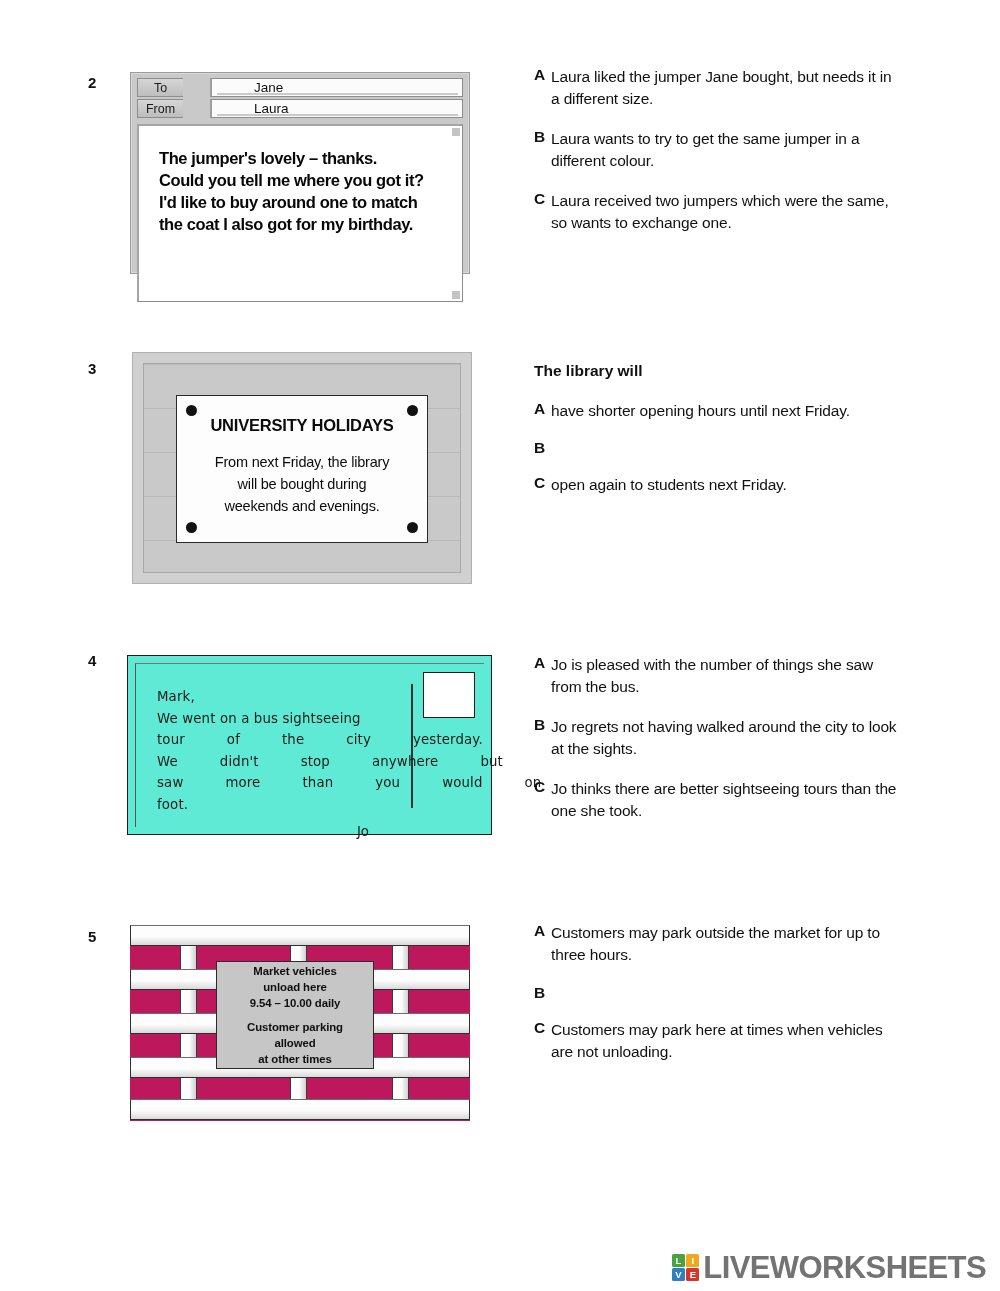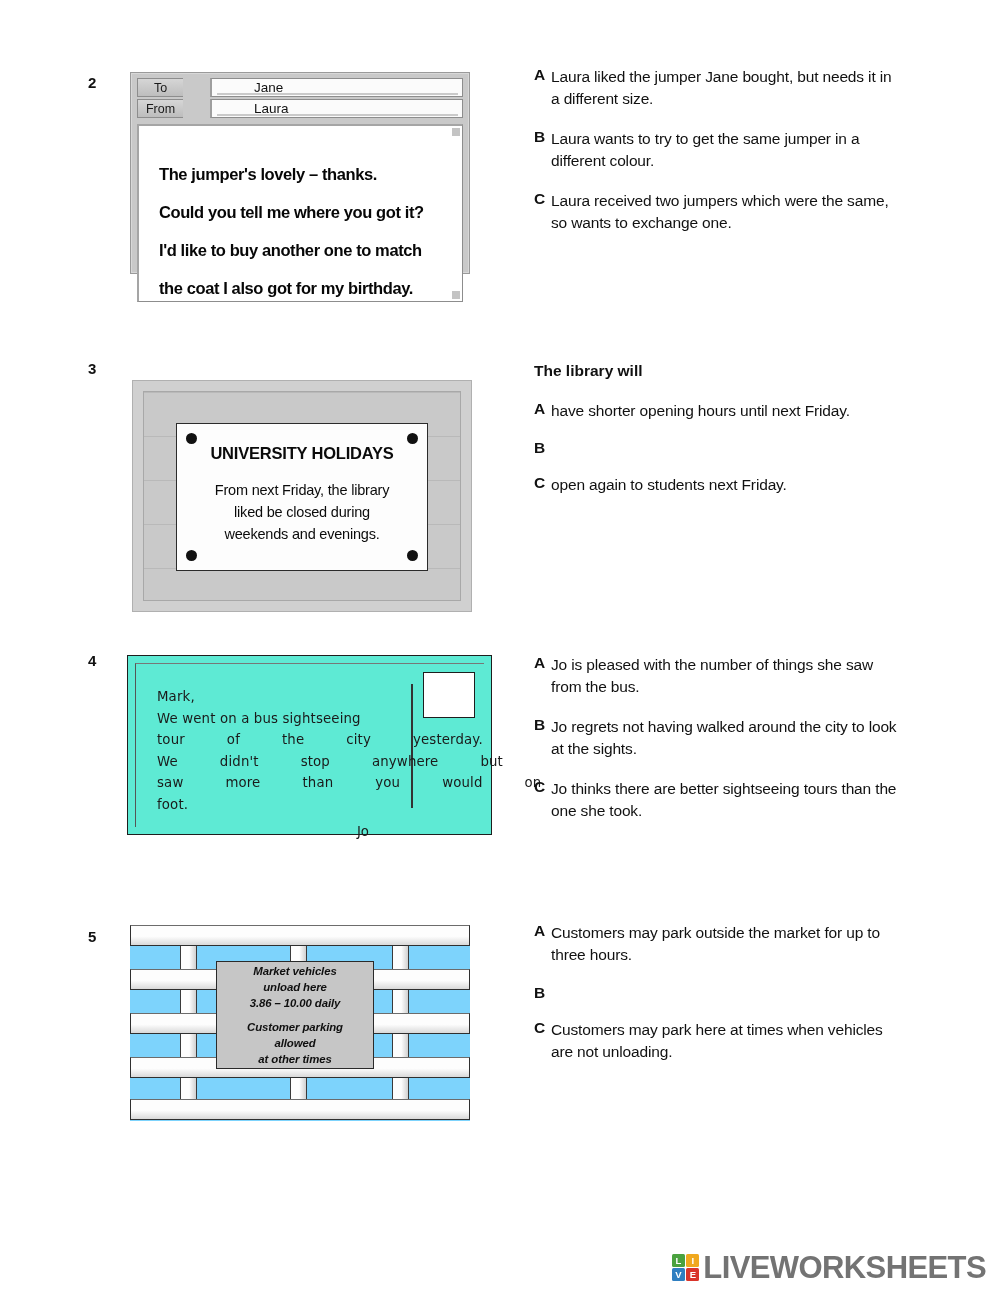--- a/index.html
+++ b/index.html
@@ -113,21 +113,20 @@
   }
   .msg-body .corner.bl { right: 2px; top: auto; bottom: 2px; }
   .msg-line {
     font-family: "Liberation Sans", sans-serif;
     font-weight: bold;
     font-size: 16.5px;
     line-height: 1.33;
     letter-spacing: -0.4px;
     color: #070707;
     white-space: nowrap;
-    margin-top: 16px;
   }
 
   
   .wall {
     width: 340px; height: 232px;
     background: #d0d0d0;
     border: 1px solid #b0b0b0;
     padding: 10px;
     position: relative;
   }
@@ -231,22 +230,21 @@
     padding-right: 28px;
     font-family: "DejaVu Sans", sans-serif;
     font-size: 13.3px;
     color: #1a1a1a;
   }
 
   
   .fence {
     width: 340px; height: 196px;
     position: relative;
-    background: #7dd3fc;
-    font-style: italic;
+    background: #be185d;
   }
   .rail {
     position: absolute;
     left: 0; right: 0;
     height: 21px;
     background: linear-gradient(#fdfdfd 0%, #fdfdfd 55%, #d9d9d9 100%);
     border: 1px solid #2f2f2f;
     border-top-color: #6c6c6c;
   }
   .post {
@@ -322,21 +320,21 @@
         <div class="msg-row">
           <div class="msg-label">From</div>
           <div class="msg-field">Laura</div>
         </div>
       </div>
       <div class="msg-body">
         <div class="corner"></div>
         <div class="corner bl"></div>
         <div class="msg-line">The jumper's lovely – thanks.</div>
         <div class="msg-line">Could you tell me where you got it?</div>
-        <div class="msg-line">I'd like to buy another one to match</div>
+        <div class="msg-line">I'd like to buy around one to match</div>
         <div class="msg-line">the coat I also got for my birthday.</div>
       </div>
     </div>
   </div>
 
   <div class="options" style="left:534px; top:66px;">
     <div class="opt">
       <div class="opt-letter">A</div>
       <div class="opt-text">Laura liked the jumper Jane bought, but needs it in a different size.</div>
     </div>
@@ -345,32 +343,32 @@
       <div class="opt-text">Laura wants to try to get the same jumper in a different colour.</div>
     </div>
     <div class="opt">
       <div class="opt-letter">C</div>
       <div class="opt-text">Laura received two jumpers which were the same, so wants to exchange one.</div>
     </div>
   </div>
 
   <div class="qnum" style="left:88px; top:360px;">3</div>
 
-  <div class="stimulus" style="left:132px; top:380px;">
+  <div class="stimulus" style="left:132px; top:352px;">
     <div class="wall">
       <div class="bricks"></div>
       <div class="notice">
         <div class="bolt tl"></div>
         <div class="bolt tr"></div>
         <div class="bolt bl"></div>
         <div class="bolt br"></div>
         <div class="notice-title">UNIVERSITY HOLIDAYS</div>
         <div class="notice-body">
           <div>From next Friday, the library</div>
-          <div>liked be closed during</div>
+          <div>will be bought during</div>
           <div>weekends and evenings.</div>
         </div>
       </div>
     </div>
   </div>
 
   <div class="options" style="left:534px; top:362px;">
     <div class="stem">The library will</div>
     <div class="opt">
       <div class="opt-letter">A</div>
@@ -448,21 +446,21 @@
 
       <div class="rail" style="top:0px;"></div>
       <div class="rail" style="top:44px;"></div>
       <div class="rail" style="top:88px;"></div>
       <div class="rail" style="top:132px;"></div>
       <div class="rail" style="top:174px;"></div>
 
       <div class="market-sign">
         <div class="ms-line">Market vehicles</div>
         <div class="ms-line">unload here</div>
-        <div class="ms-line">3.86 – 10.00 daily</div>
+        <div class="ms-line">9.54 – 10.00 daily</div>
         <div class="ms-gap"></div>
         <div class="ms-line">Customer parking</div>
         <div class="ms-line">allowed</div>
         <div class="ms-line">at other times</div>
       </div>
     </div>
   </div>
 
   <div class="options" style="left:534px; top:922px;">
     <div class="opt">

